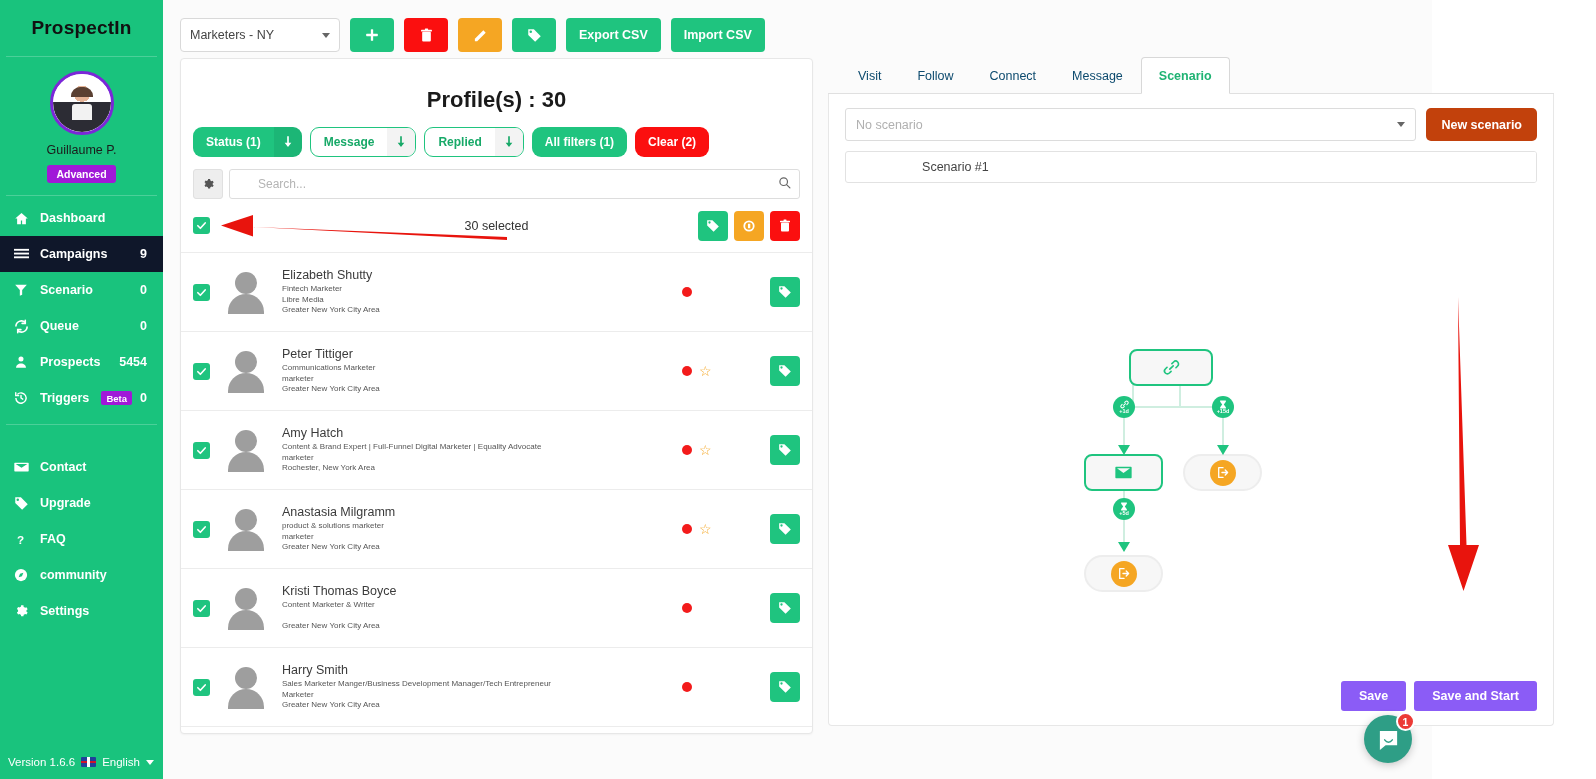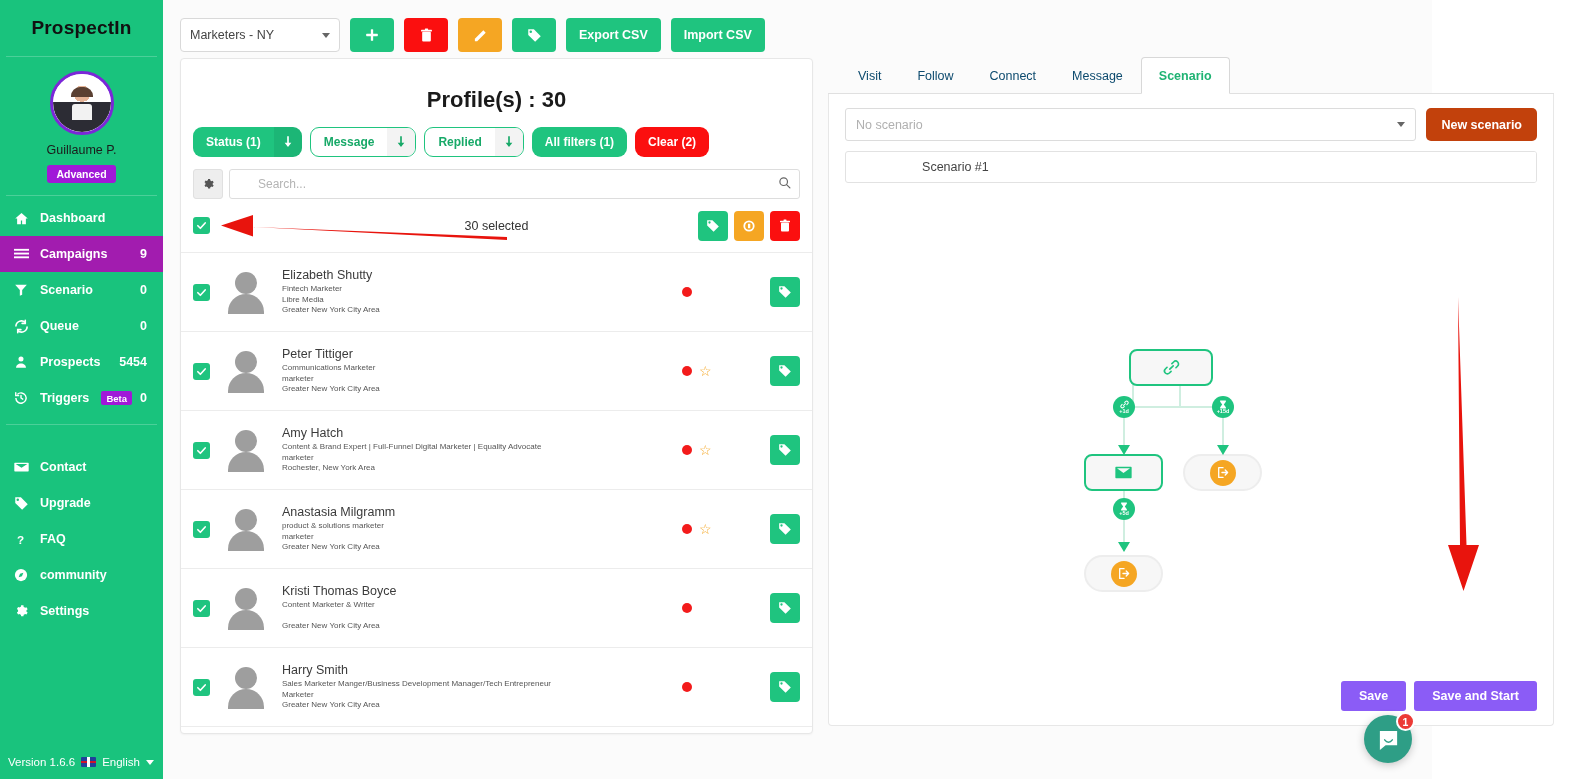--- a/index.html
+++ b/index.html
@@ -52,21 +52,21 @@
   .plan-badge {
     margin-top: 8px; background:#a018d8; color:#fff; font-size:10.5px;
     padding: 3px 9px; border-radius: 3px; font-weight: 600;
   }
   .nav { margin-top: 4px; }
   .nav-item {
     display:flex; align-items:center; height: 36px; padding: 0 0 0 14px;
     font-size: 12.5px; font-weight: 700; color:#ffffff; cursor: pointer;
     position: relative;
   }
-  .nav-item.active { background:#a21caf;justify-content:flex-end; }
+  .nav-item.active { background:#0f172a;justify-content:flex-end; }
   .nav-ico {
     width: 26px; flex: 0 0 26px; display:flex; align-items:center; justify-content:flex-start;
     color:#ffffff;
   }
   .nav-ico svg { display:block; }
   .nav-label { flex: 1 1 auto; }
   .nav-count { margin-right: 16px; font-size: 12.5px; font-weight:700; }
   .beta-badge {
     background:#a018d8; color:#fff; font-size:9.5px; padding:1.5px 5px;
     border-radius:2px; margin-right: 8px; font-weight:700;

